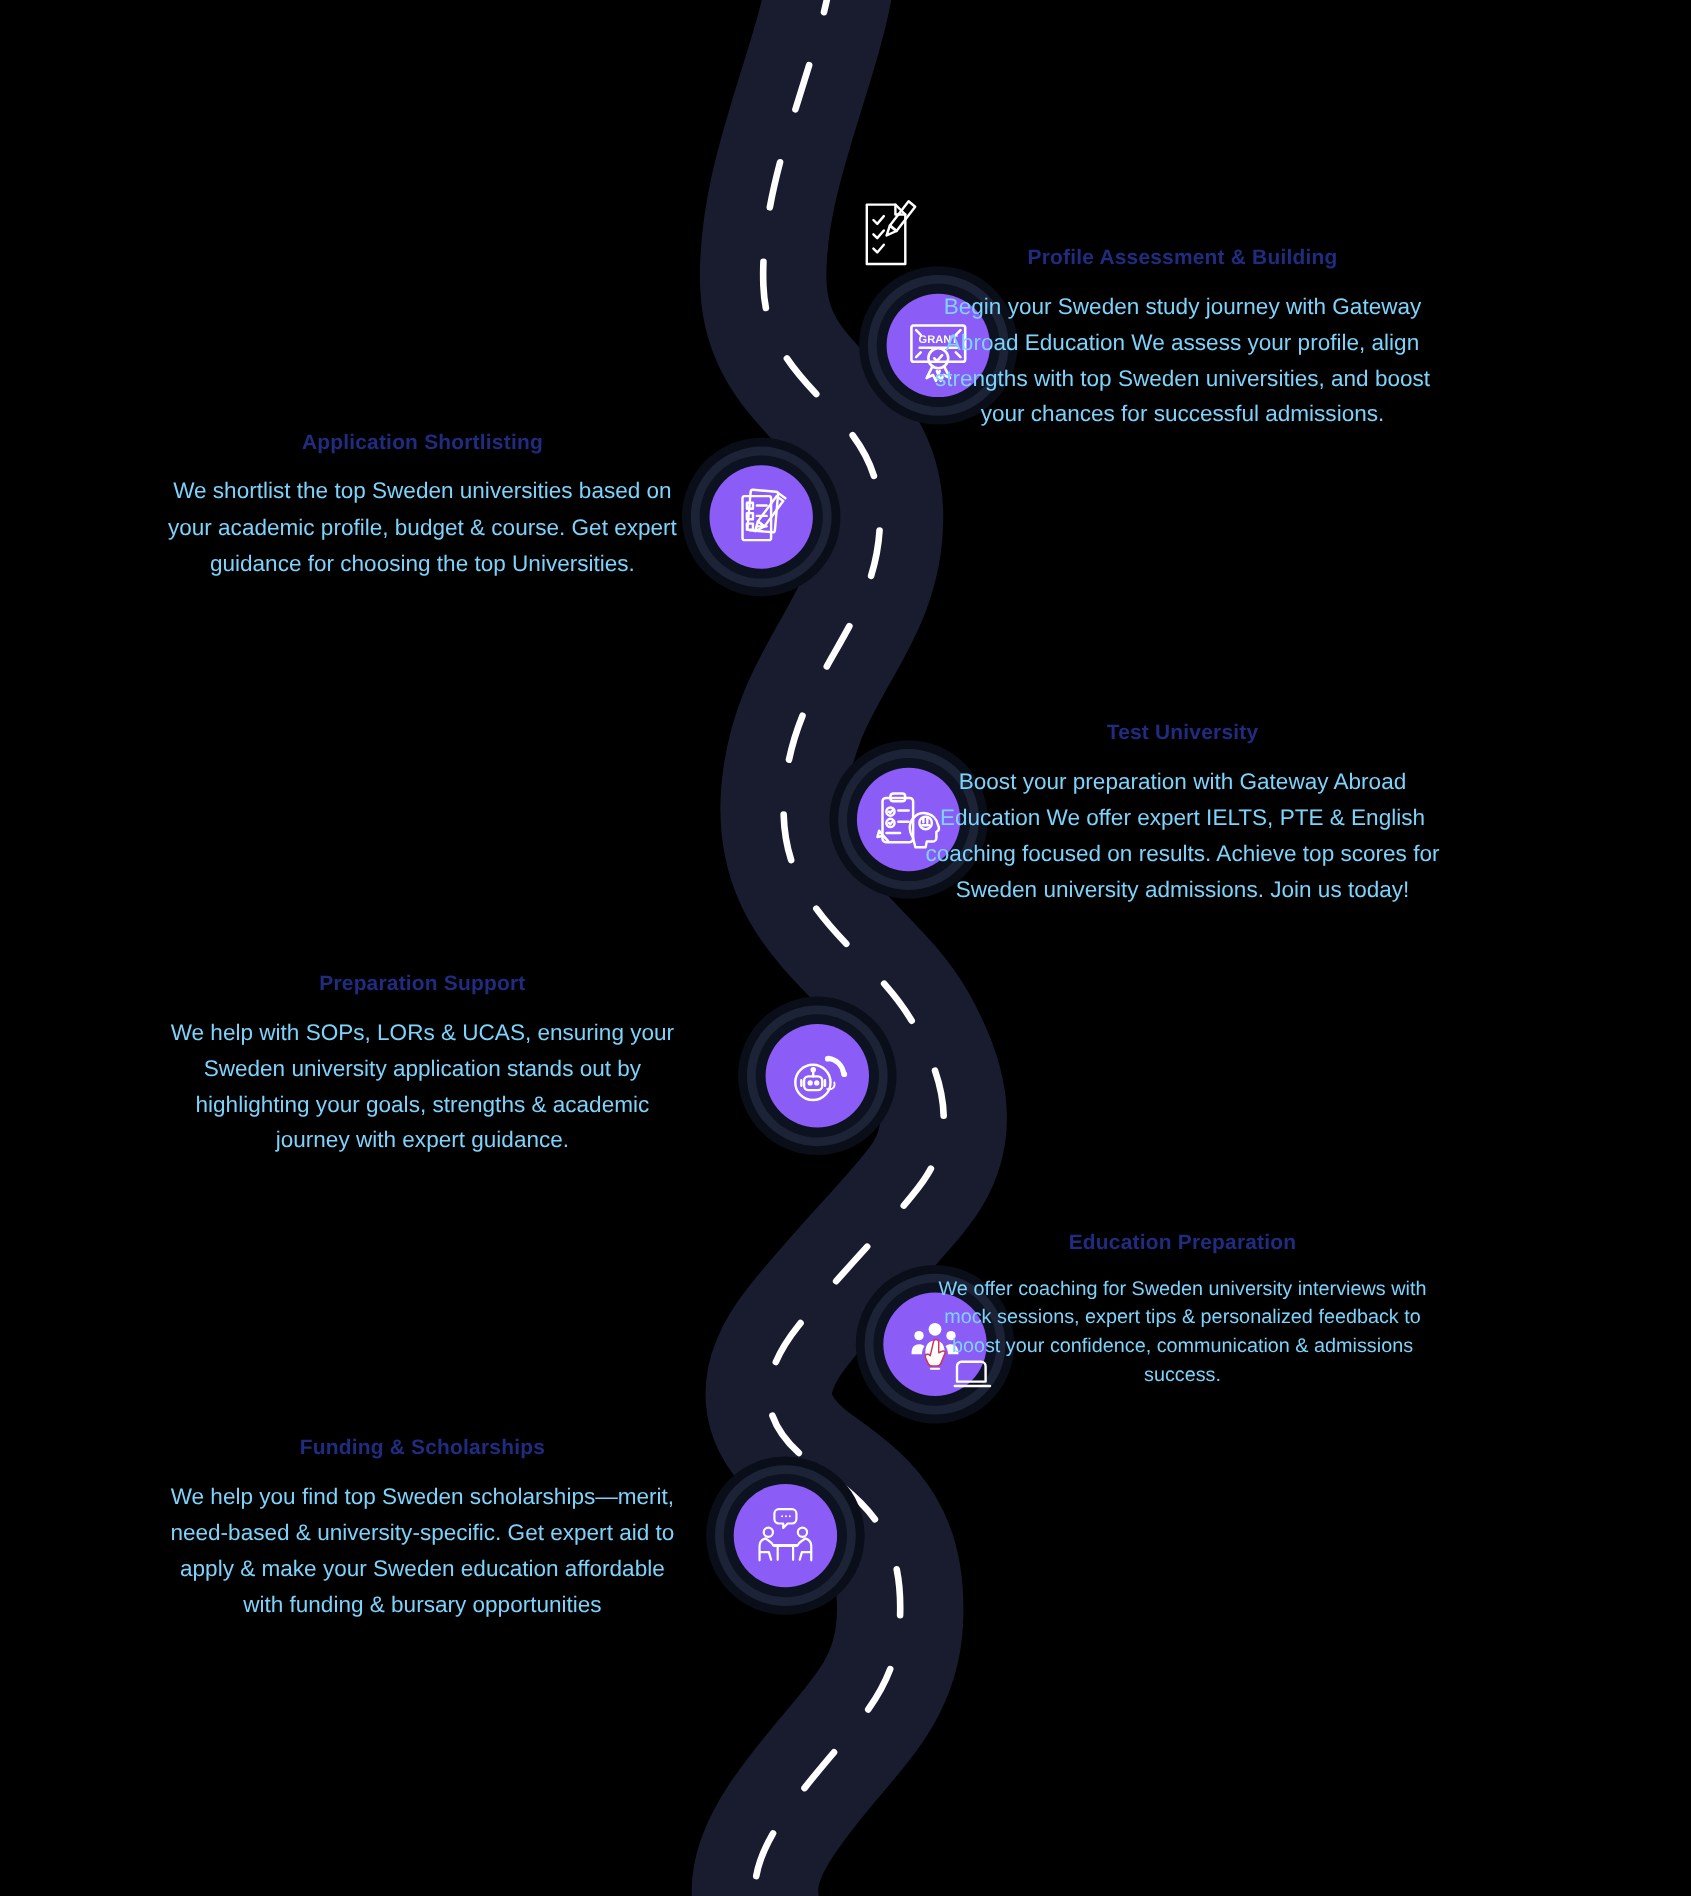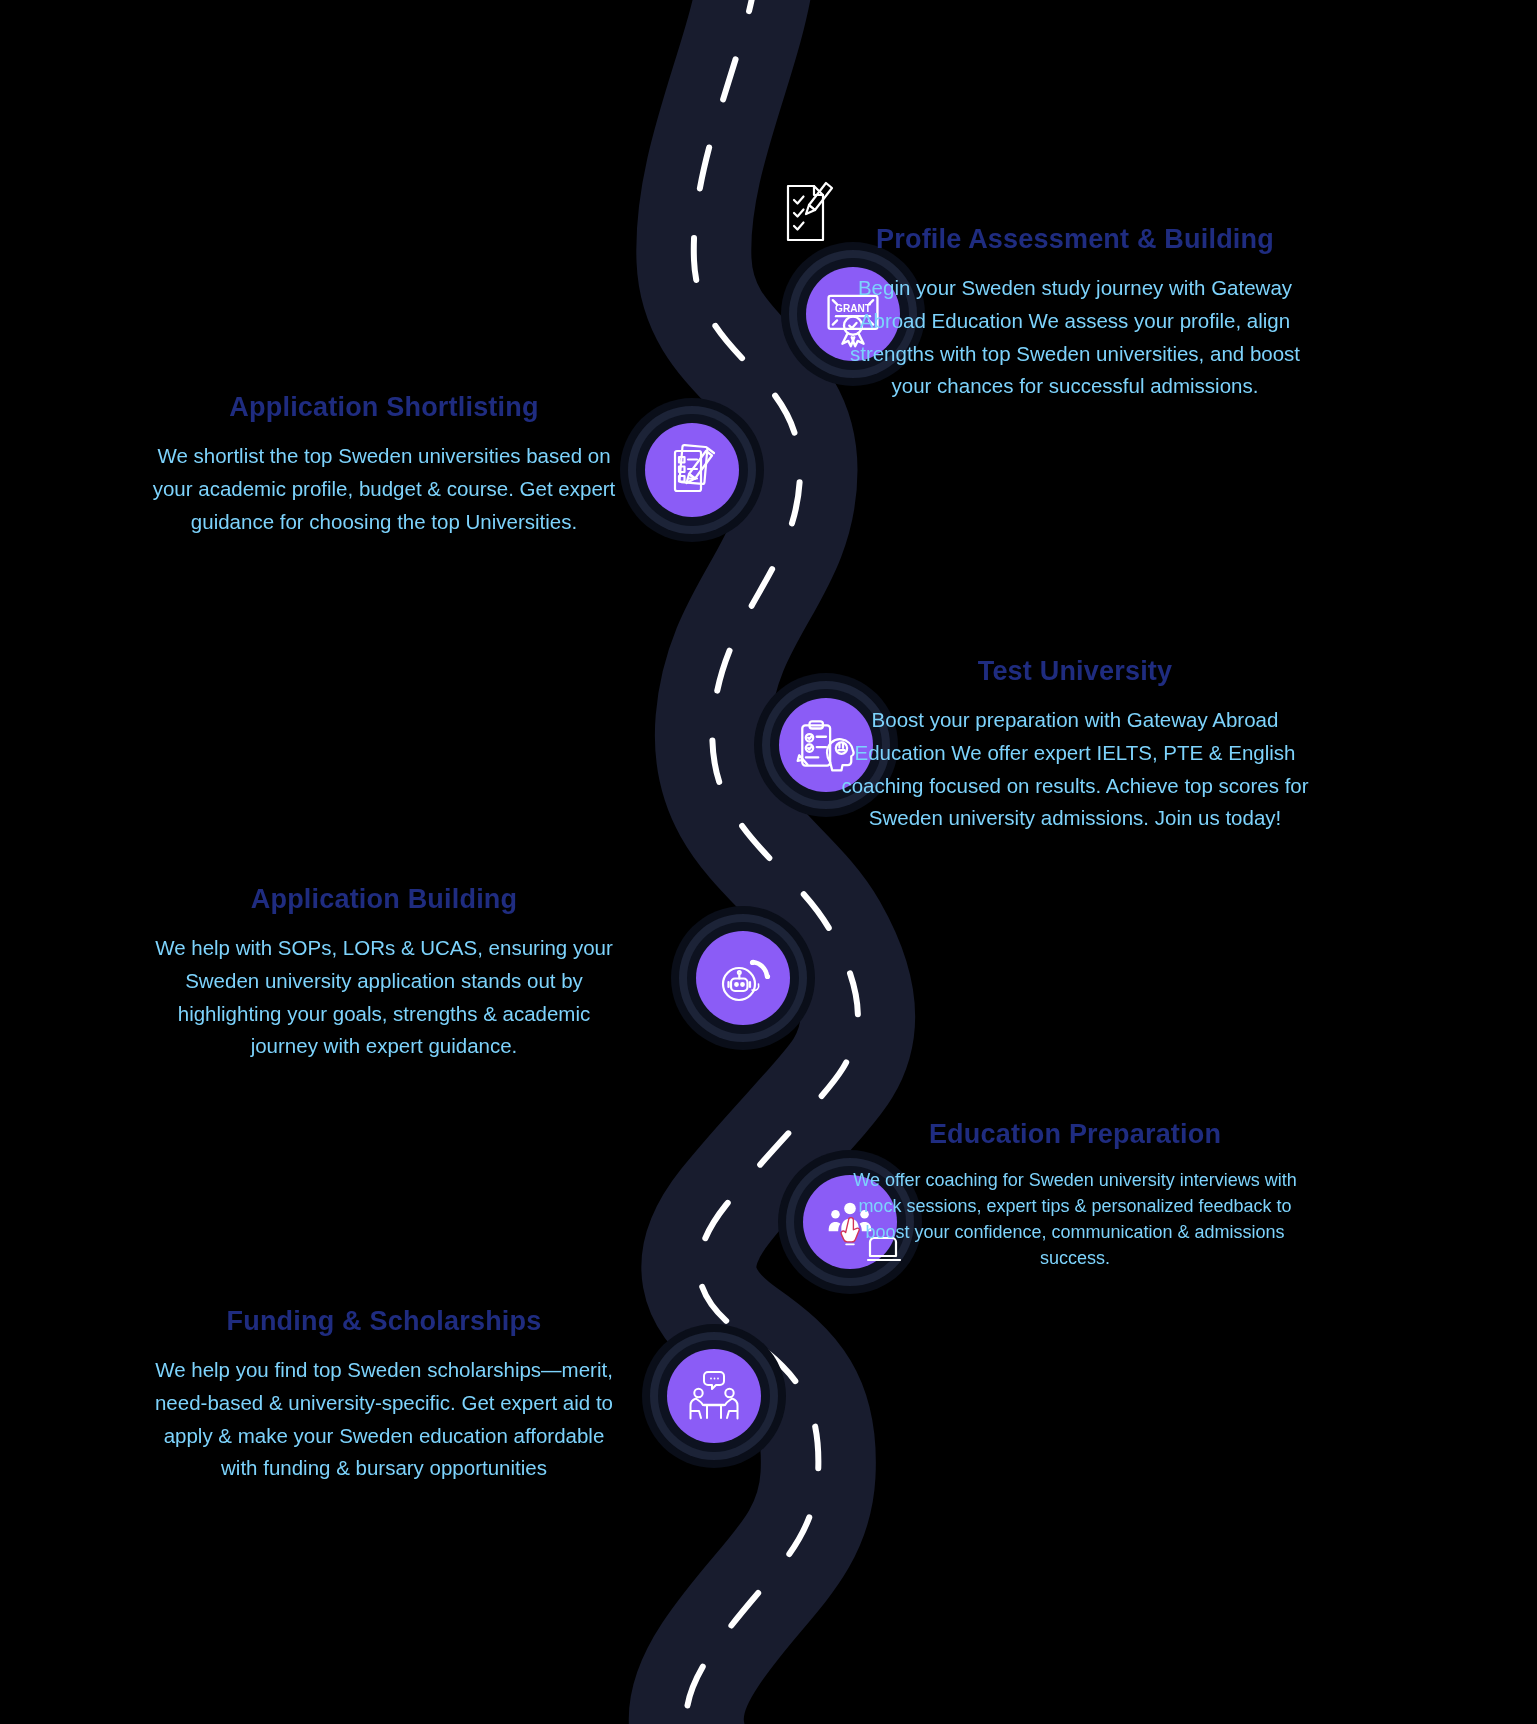--- a/index.html
+++ b/index.html
@@ -1,21 +1,21 @@
 <!DOCTYPE html>
 <html><head>
 <meta charset="utf-8">
 <style>
   html,body{margin:0;padding:0;background:#000;}
   body{width:1537px;height:1724px;position:relative;overflow:hidden;
        font-family:"Liberation Sans","DejaVu Sans",sans-serif;}
   .stage{position:absolute;inset:0;width:1537px;height:1724px;}
   svg.road{position:absolute;left:0;top:0;z-index:1;}
   .section{position:absolute;z-index:5;text-align:center;}
-  .section h2{margin:0;font-size:27px;font-weight:bold;color:#1f2c80;letter-spacing:.2px;}
+  .section h2{margin:0;font-size:19px;font-weight:bold;color:#1f2c80;letter-spacing:.2px;}
   .section p{margin:17px 0 0 0;font-size:20.5px;line-height:1.6;color:#7dd3fc;}
   .sec-right{left:840px;width:470px;}
   .sec-left{left:150px;width:468px;}
   .sec-interview p{font-size:18px;line-height:1.45;}
   .node{position:absolute;width:94px;height:94px;border-radius:50%;background:#8b5cf6;
         z-index:4;display:flex;align-items:center;justify-content:center;
         box-shadow:0 0 0 9px #0d1220, 0 0 0 17px #1c2337, 0 0 0 25px #0a0e19;}
   .node svg{display:block;}
   .float-icon{position:absolute;z-index:3;}
   .peek-icon{position:absolute;z-index:5;}
@@ -172,21 +172,21 @@
     <h2>Application Shortlisting</h2>
     <p>We shortlist the top Sweden universities based on your academic profile, budget &amp; course. Get expert guidance for choosing the top Universities.</p>
   </div>
 
   <div class="section sec-right" style="top:656px;">
     <h2>Test University</h2>
     <p>Boost your preparation with Gateway Abroad Education We offer expert IELTS, PTE &amp; English coaching focused on results. Achieve top scores for Sweden university admissions. Join us today!</p>
   </div>
 
   <div class="section sec-left" style="top:884px;">
-    <h2>Application Building</h2>
+    <h2>Preparation Support</h2>
     <p>We help with SOPs, LORs &amp; UCAS, ensuring your Sweden university application stands out by highlighting your goals, strengths &amp; academic journey with expert guidance.</p>
   </div>
 
   <div class="section sec-right sec-interview" style="top:1119px;">
     <h2>Education Preparation</h2>
     <p>We offer coaching for Sweden university interviews with mock sessions, expert tips &amp; personalized feedback to boost your confidence, communication &amp; admissions success.</p>
   </div>
 
   <div class="section sec-left" style="top:1306px;">
     <h2>Funding &amp; Scholarships</h2>

